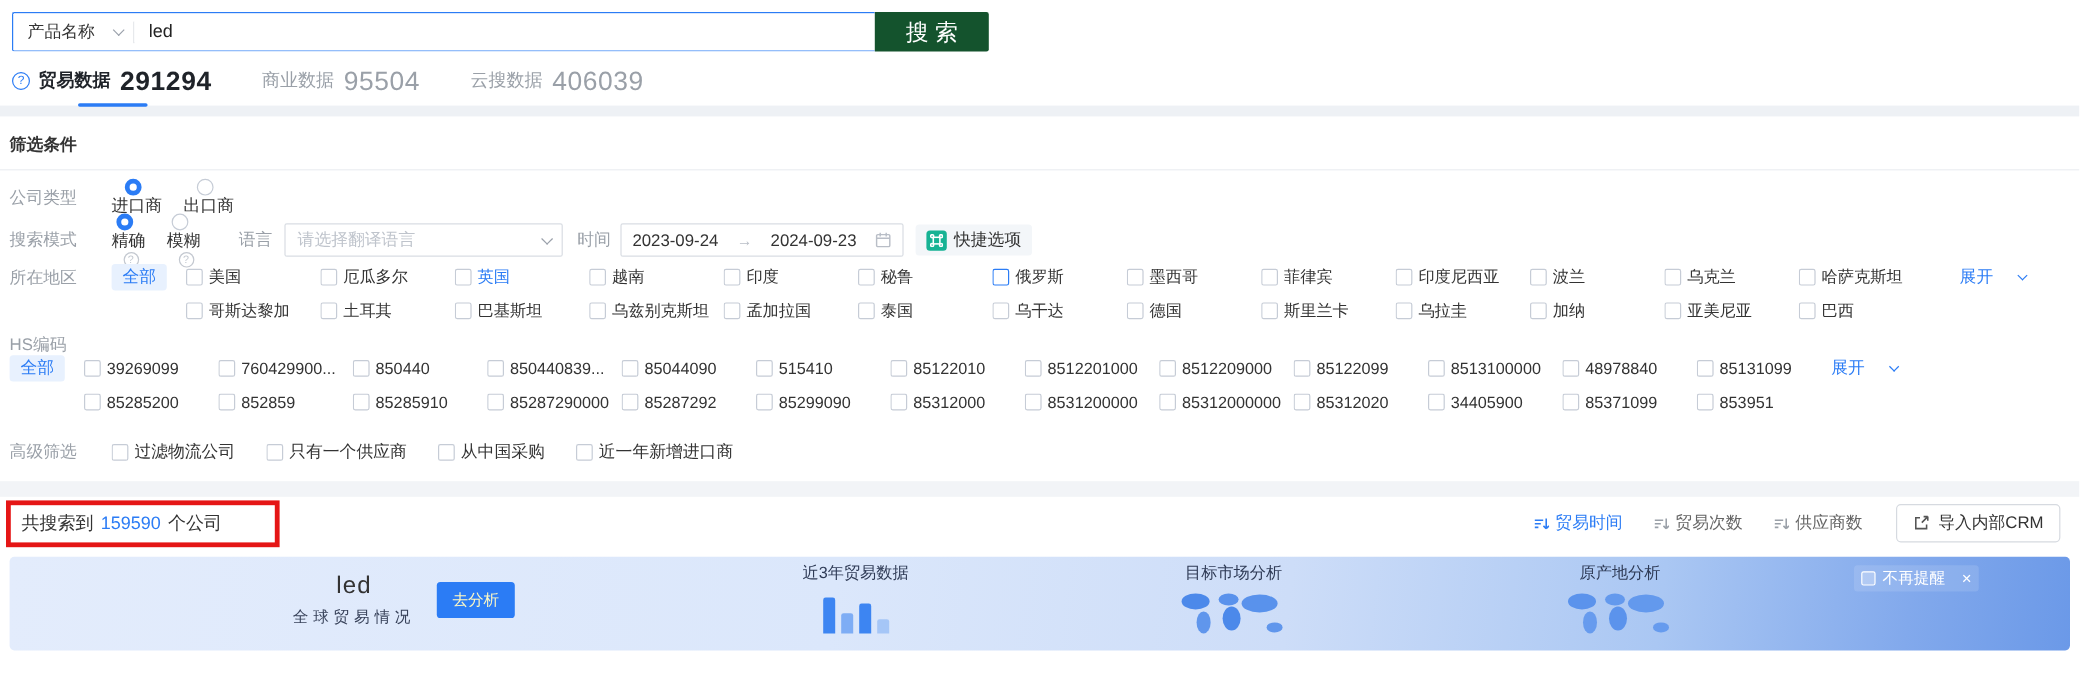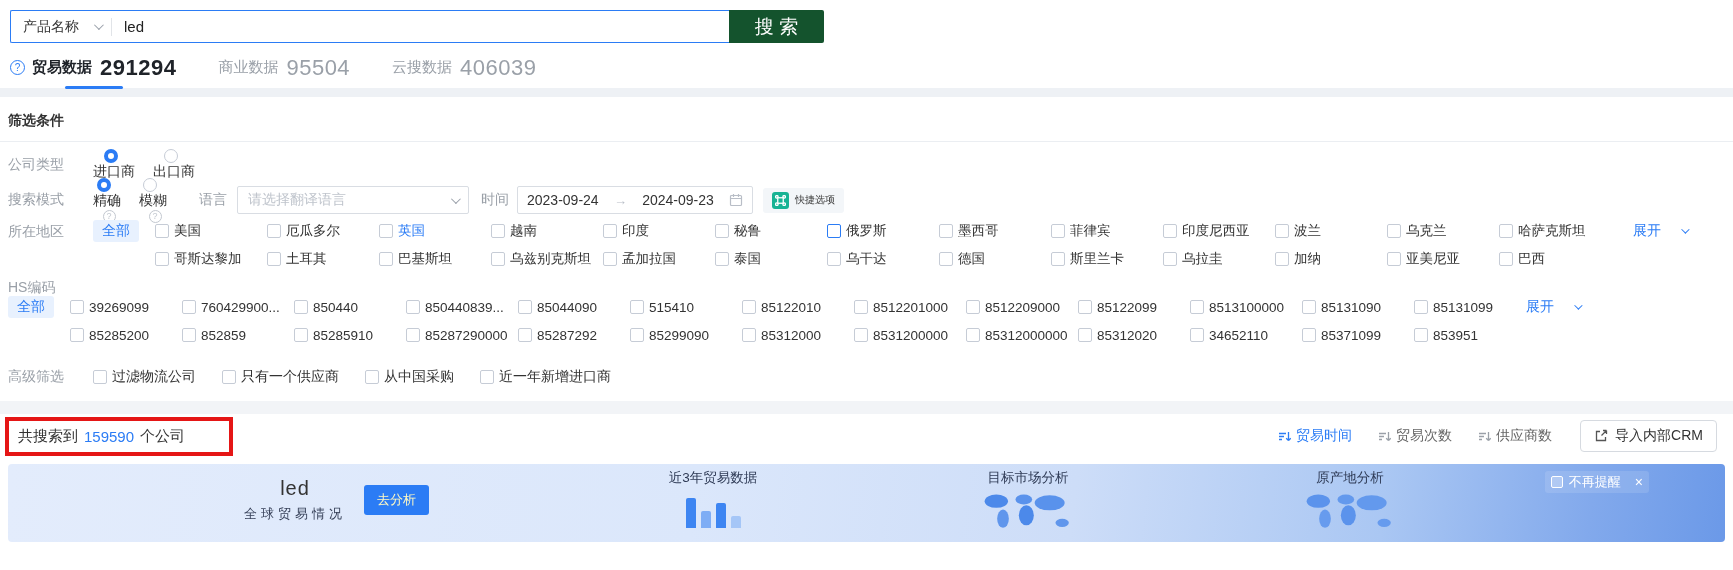--- a/index.html
+++ b/index.html
@@ -49,21 +49,21 @@
   .radio.on { border:4px solid #2b7cf5; }
   .info-ic { width:13px; height:13px; border:1px solid #c3c8d0; border-radius:50%; color:#c3c8d0; font-size:9px; line-height:11px; text-align:center; margin-left:4px; }
 
   .inline-label { color:#9aa0a8; font-size:14px; }
   .lang-select { width:232px; height:28px; border:1px solid #d9dde3; border-radius:2px; display:flex; align-items:center; justify-content:space-between; padding:0 10px; margin-left:10px; background:#fff; cursor:pointer; }
   .placeholder { color:#bfc4cc; font-size:14px; }
   .lbl-lang { margin-left:14px; }
   .lbl-time { margin-left:12px; }
   .date-range { width:236px; height:28px; border:1px solid #d9dde3; border-radius:2px; display:flex; align-items:center; justify-content:space-between; padding:0 9px; margin-left:8px; background:#fff; cursor:pointer; font-size:14px; color:#333; }
   .d-arrow { color:#b9bec7; font-size:13px; }
-  .quick-opt { display:flex; align-items:center; gap:6px; margin-left:10px; background:#f3f6f9; border-radius:3px; padding:4px 9px; cursor:pointer; font-size:10px; color:#333; }
+  .quick-opt { display:flex; align-items:center; gap:6px; margin-left:10px; background:#f3f6f9; border-radius:3px; padding:4px 9px; cursor:pointer; font-size:14px; color:#333; }
   .quick-ic { width:17px; height:17px; border-radius:3px; background:#17b394; display:flex; align-items:center; justify-content:center; flex-shrink:0; }
 
   .chk-col { flex:1; }
   .chk-row { display:flex; align-items:center; height:20px; }
   .chk-row + .chk-row { margin-top:8px; }
   .all-cell { width:62px; flex-shrink:0; }
   .all-pill { display:inline-block; background:#e8f1fe; color:#2b7cf5; padding:2px 9px; border-radius:3px; font-size:14px; cursor:pointer; }
   .chk-list { display:grid; grid-template-columns:repeat(13,112px); align-items:center; }
   .chk { display:flex; align-items:center; gap:5px; cursor:pointer; overflow:hidden; white-space:nowrap; }
   .cbox { width:14px; height:14px; border:1px solid #c6ccd6; border-radius:2px; background:#fff; flex-shrink:0; }
@@ -409,21 +409,21 @@
                 <span class="clabel">85122099</span>
               </label>
 
               <label class="chk">
                 <span class="cbox"></span>
                 <span class="clabel">8513100000</span>
               </label>
 
               <label class="chk">
                 <span class="cbox"></span>
-                <span class="clabel">85131090</span>
+                <span class="clabel">48978840</span>
               </label>
 
               <label class="chk">
                 <span class="cbox"></span>
                 <span class="clabel">85131099</span>
               </label>
             </div>
           <div class="expand-cell">
             <span>展开</span>
             <span class="caret-sm"></span>
@@ -478,21 +478,21 @@
                 <span class="clabel">85312000000</span>
               </label>
 
               <label class="chk">
                 <span class="cbox"></span>
                 <span class="clabel">85312020</span>
               </label>
 
               <label class="chk">
                 <span class="cbox"></span>
-                <span class="clabel">34652110</span>
+                <span class="clabel">34405900</span>
               </label>
 
               <label class="chk">
                 <span class="cbox"></span>
                 <span class="clabel">85371099</span>
               </label>
 
               <label class="chk">
                 <span class="cbox"></span>
                 <span class="clabel">853951</span>

